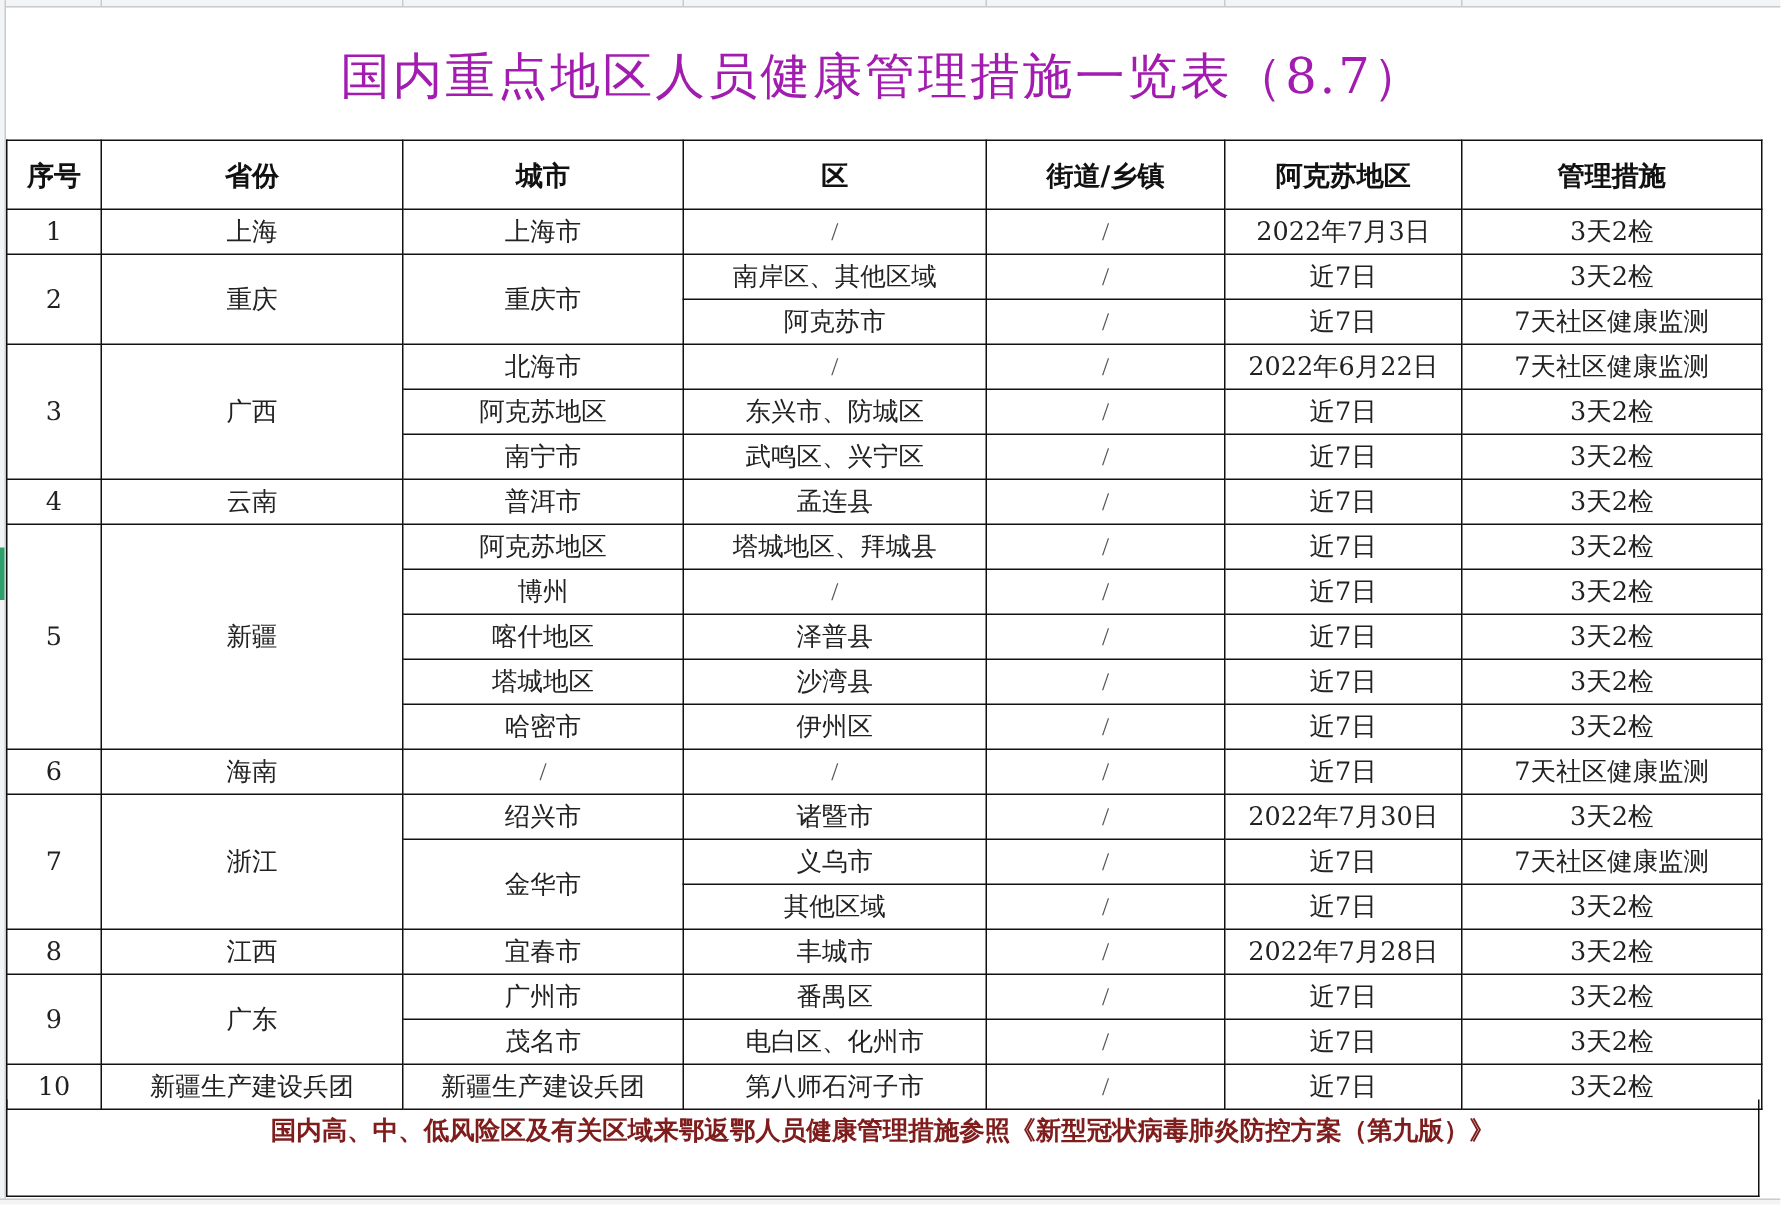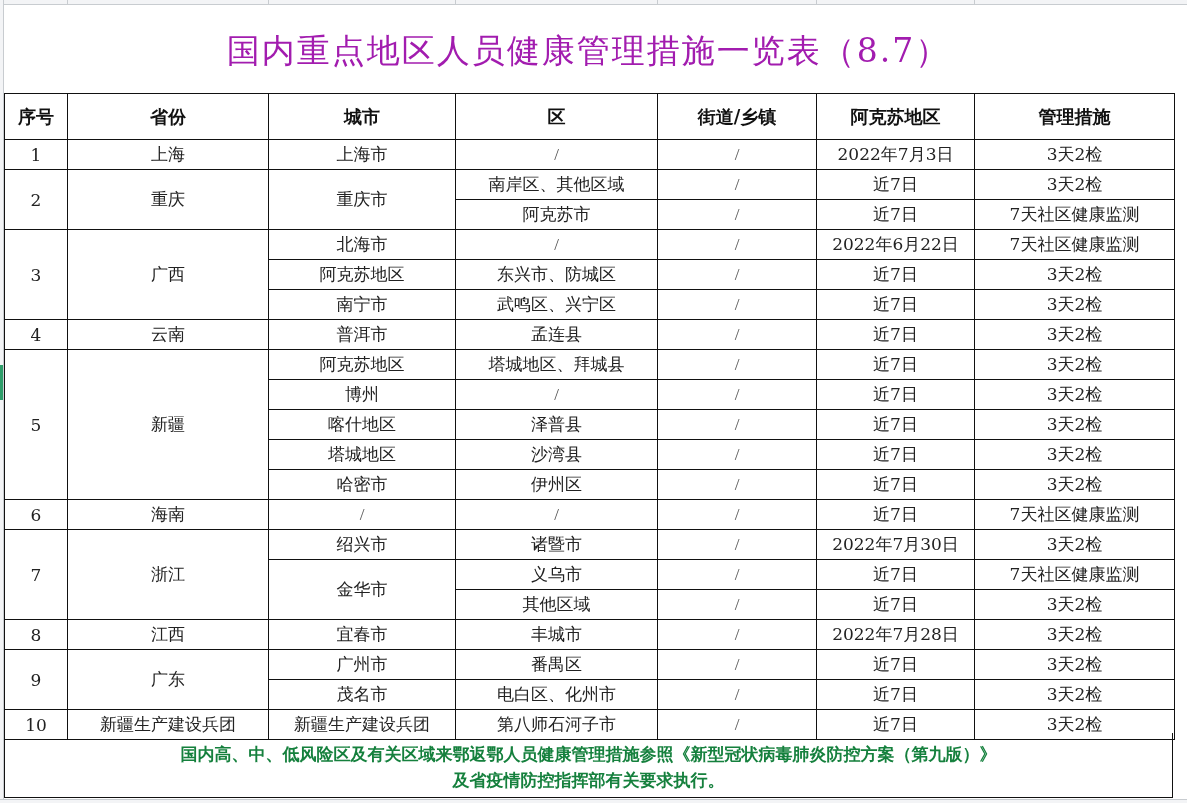--- a/index.html
+++ b/index.html
@@ -43,21 +43,21 @@
   }
   table.grid th {
     height: 45px; font-size: 18px; font-weight: bold; color: #111;
   }
   table.grid td { height: 29px; }
   table.grid td.c-slash { color: #555; font-family: "Liberation Serif", serif; }
   .note {
     position: absolute; left: 4px; top: 733px; width: 1169px; height: 65px;
     border: 1px solid #111; border-top: none;
     box-sizing: border-box;
-    text-align: center; font-weight: bold; font-size: 17px; color: #15803d;
+    text-align: center; font-weight: bold; font-size: 17px; color: #7f1d1d;
     padding-top: 8px; line-height: 26px;
   }
 </style>
 </head>
 <body>
 
 <div class="sheet-top">
   <div class="tick" style="left:67px"></div>
   <div class="tick" style="left:268px"></div>
   <div class="tick" style="left:455px"></div>
@@ -259,16 +259,15 @@
       <td>第八师石河子市</td>
       <td class="c-slash">/</td>
       <td>近7日</td>
       <td>3天2检</td>
     </tr>
   </tbody>
 </table>
 
 <div class="note">
   <div>国内高、中、低风险区及有关区域来鄂返鄂人员健康管理措施参照《新型冠状病毒肺炎防控方案（第九版）》</div>
-  <div>及省疫情防控指挥部有关要求执行。</div>
 </div>
 
 <div class="sheet-bottom"></div>
 
 </body></html>

